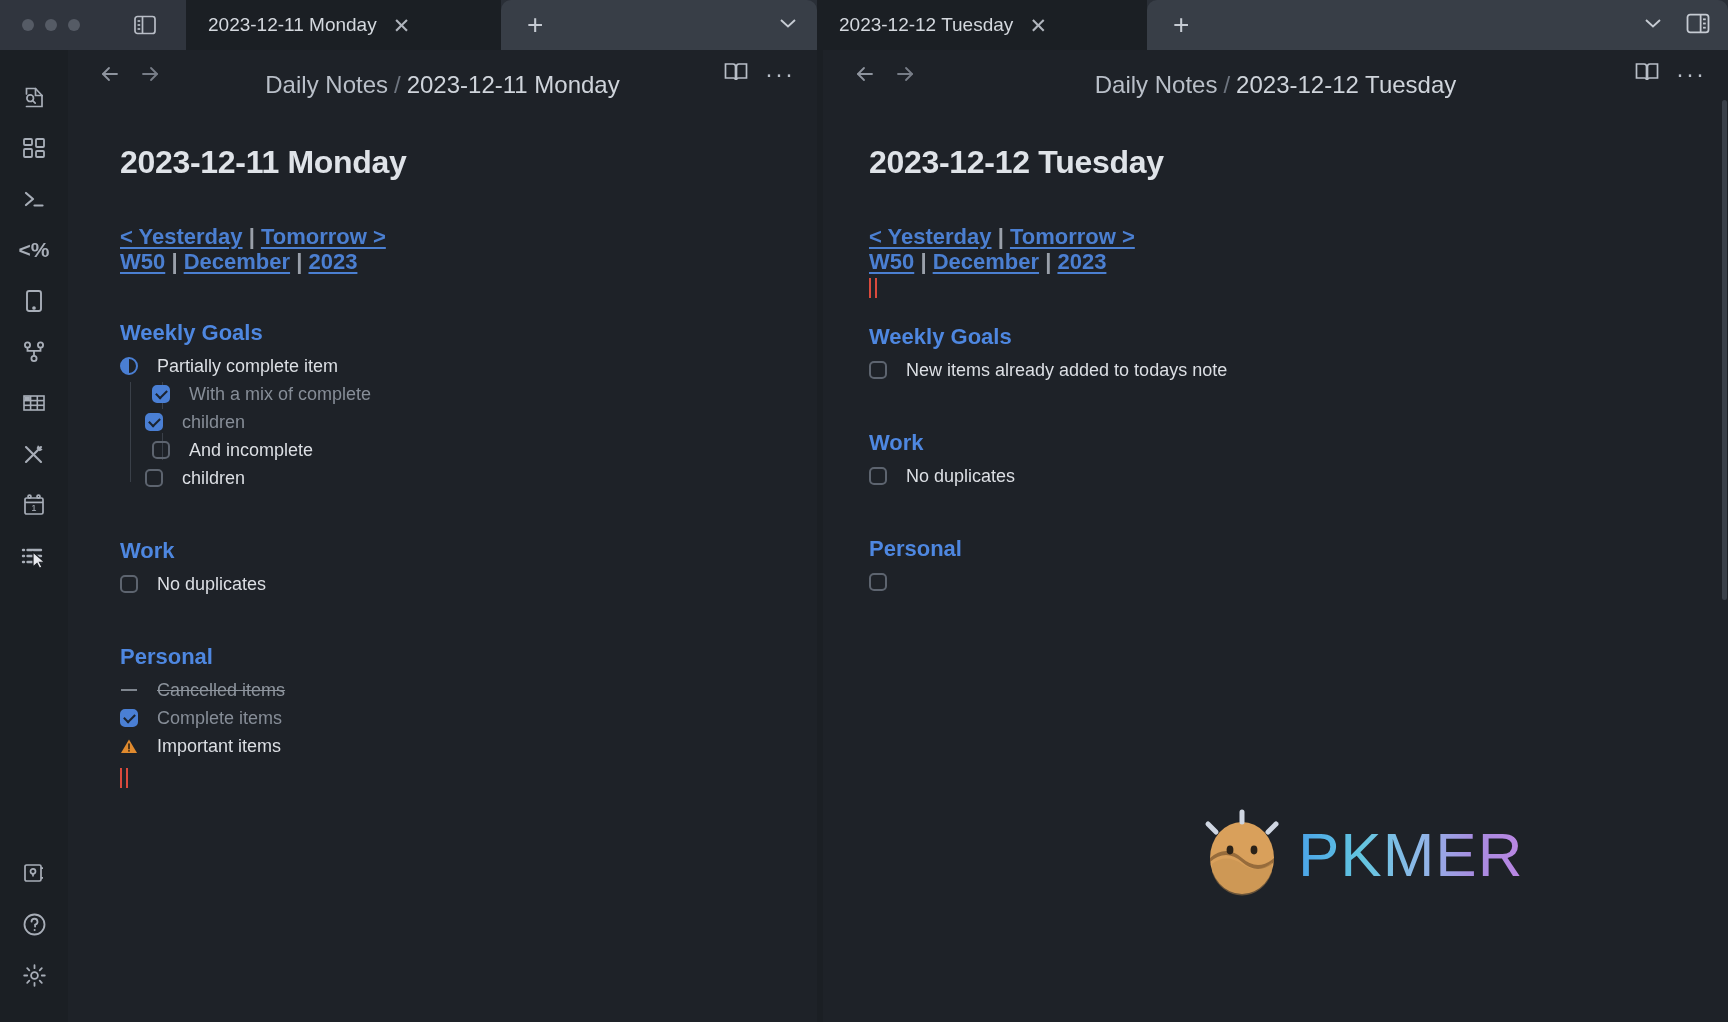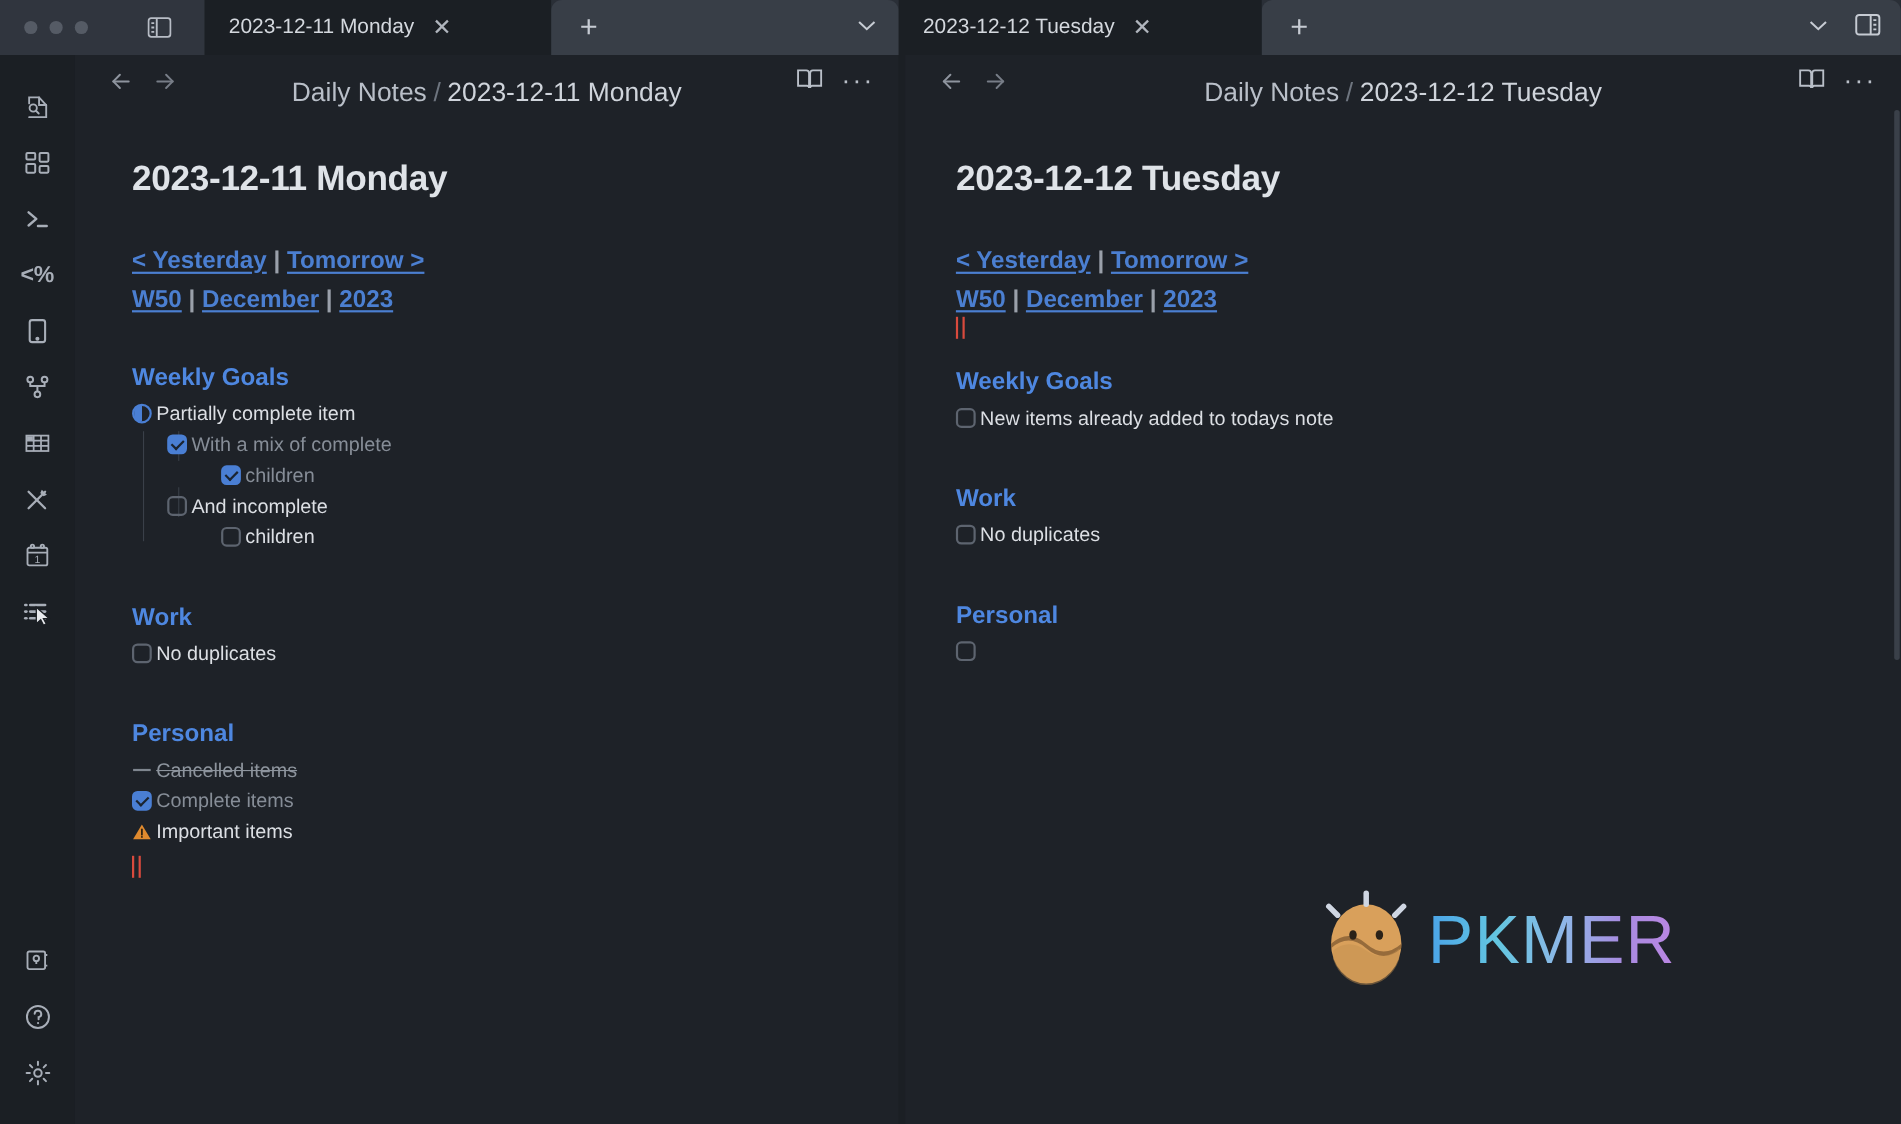--- a/index.html
+++ b/index.html
@@ -94,39 +94,39 @@
     color: #dcdfe4;
     font-size: 18px;
   }
   .pane-right .note { padding-left: 46px; }
   .note-title {
     font-size: 32px; font-weight: bold; color: #dfe3e8;
     letter-spacing: -0.3px; margin-bottom: 44px;
   }
   .link { color: #4b7fd1; text-decoration: underline; text-underline-offset: 3px; }
   .navline { font-size: 22px; line-height: 24px; color: #9aa0aa; margin-bottom: 0; font-weight: bold; }
-  .navline + .navline { margin-top: 11px; }
+  .navline + .navline { margin-top: 1px; }
   .sep { color: #9aa0aa; }
   .cursor-bar {
     display: inline-block; width: 8px; height: 20px;
     border-left: 2px solid #d94a3d; border-right: 2px solid #d94a3d;
     vertical-align: -3px;
   }
   .h-sec {
     color: #4e87e0; font-size: 22px; font-weight: bold;
     margin-top: 46px; margin-bottom: 6px;
   }
   .pane-right .h-sec { margin-top: 46px; }
   .task {
-    display: flex; align-items: flex-start; gap: 4px;
+    display: flex; align-items: flex-start; gap: 19px;
     min-height: 26px; padding: 3px 0;
     position: relative;
   }
   .task-indent-1 { margin-left: 32px; }
-  .task-indent-2 { margin-left: 81px; }
+  .task-indent-2 { margin-left: 25px; }
   .guide {
     position: absolute; width: 1px; background: #3a4049;
   }
   .cb {
     width: 18px; height: 18px; border-radius: 5px;
     border: 2px solid #5d646f; flex: 0 0 auto; margin-top: 2px;
     background: transparent;
   }
   .cb.done {
     background: #4a7fd4; border-color: #4a7fd4;

